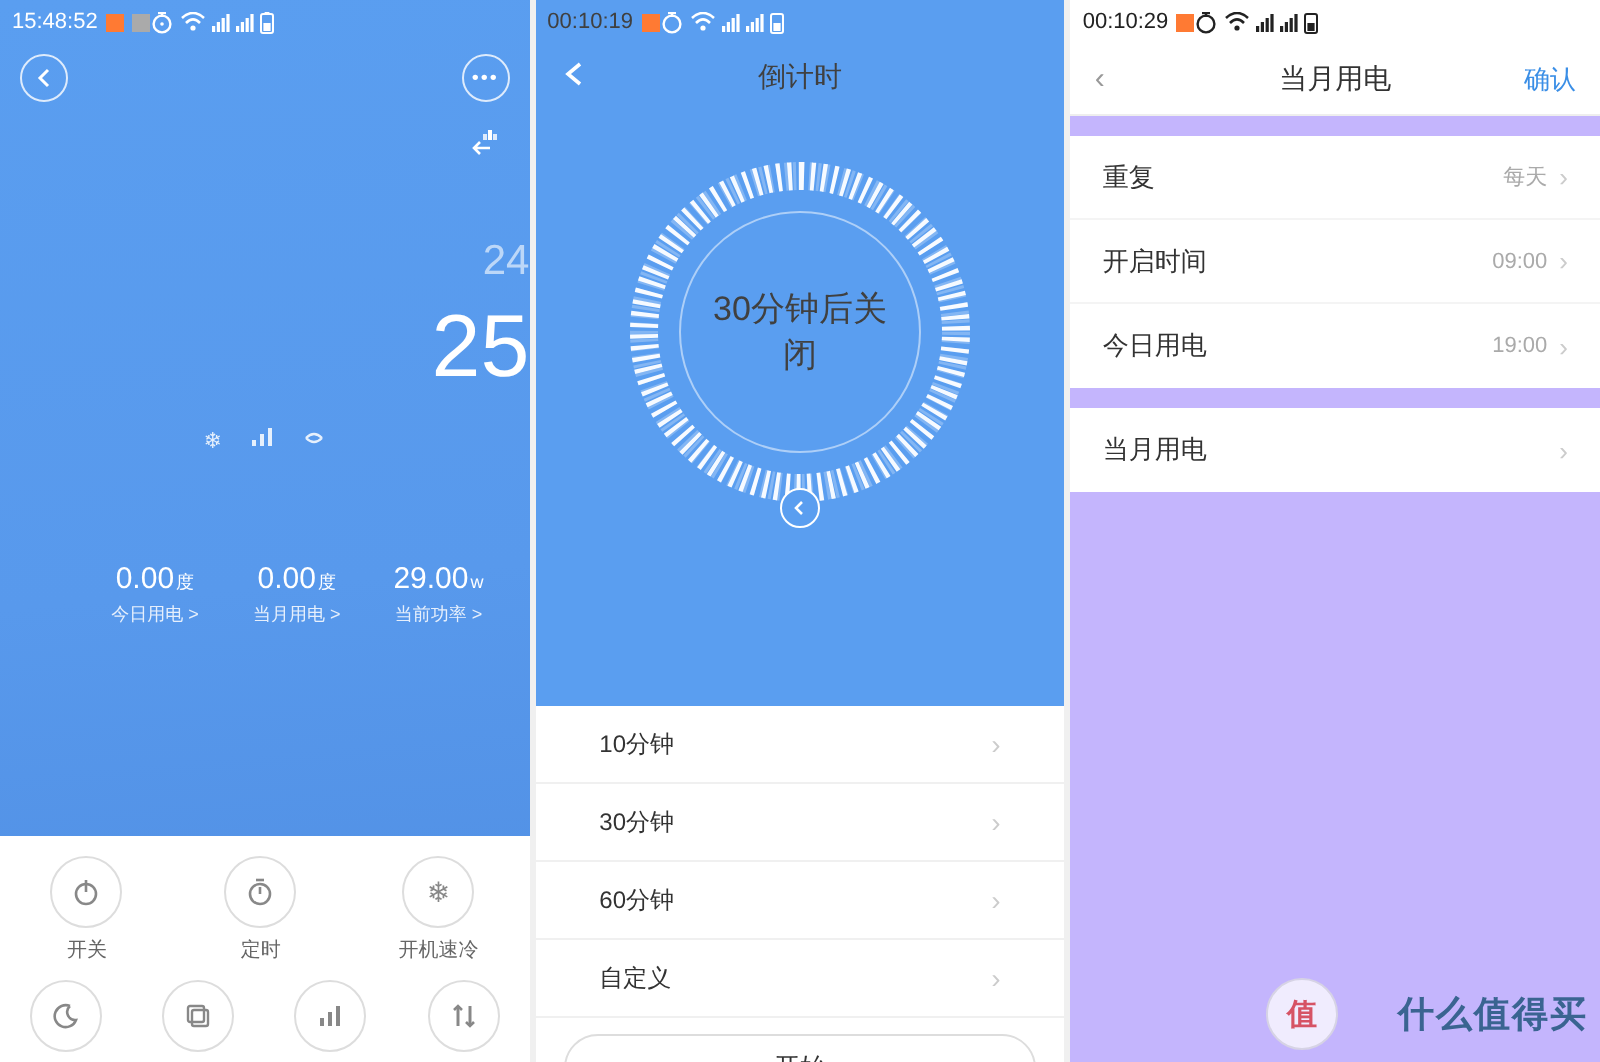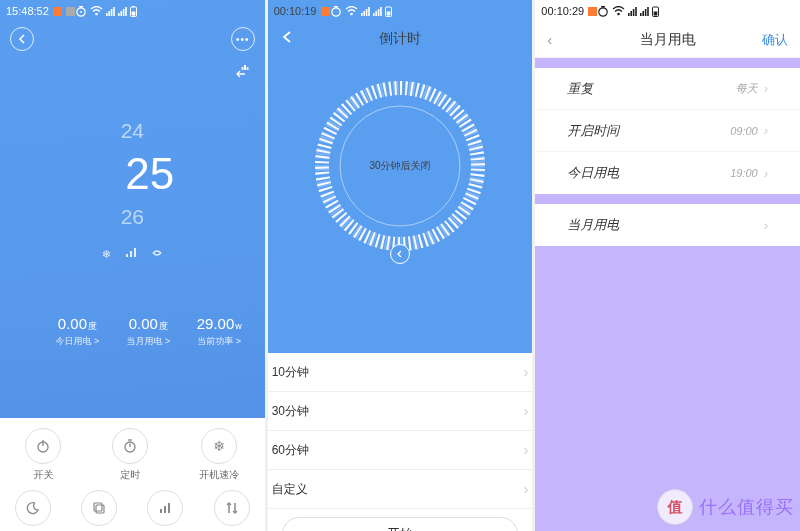--- a/index.html
+++ b/index.html
@@ -17,21 +17,21 @@
 .sb-right { display: flex; align-items: center; gap: 3px; }
 .sb-right svg { display: block; }
 .navbar { height: 34px; display: flex; align-items: center; padding: 0 10px; gap: 8px; }
 .nav-back { width: 24px; height: 24px; border: 1.5px solid rgba(255,255,255,0.8); border-radius: 50%; display: flex; align-items: center; justify-content: center; }
 .nav-tabs { display: flex; gap: 14px; margin-left: 8px; font-size: 13px; }
 .nav-tab { opacity: 0.55; position: relative; padding-bottom: 3px; }
 .nav-tab.active { opacity: 1; }
 .nav-tab.active::after { content: ""; position: absolute; bottom: -2px; left: 0; right: 0; height: 2px; background: #fff; }
 .nav-more { margin-left: auto; width: 24px; height: 24px; border: 1.5px solid rgba(255,255,255,0.8); border-radius: 50%; display: flex; align-items: center; justify-content: center; font-size: 10px; letter-spacing: 1px; }
 .swing-icon { text-align: right; padding: 8px 16px 0 0; height: 30px; }
-.temps { text-align: center; padding-top: 28px; }
+.temps { text-align: right; padding-top: 28px; }
 .temp-adj { font-size: 21px; font-weight: 200; opacity: 0.6; line-height: 1.6; }
 .temp-cur { font-size: 44px; font-weight: 200; line-height: 1.2; padding-left: 35px; }
 .mode-icons { text-align: center; padding-top: 14px; display: flex; justify-content: center; gap: 14px; opacity: 0.85; }
 .mode-icons span { font-size: 11px; }
 .stats { display: flex; padding: 0 10px; margin-top: 54px; margin-left: 32px; }
 .stat { flex: 1; text-align: center; }
 .stat-val { font-size: 15px; font-weight: 300; }
 .stat-unit { font-size: 9px; margin-left: 1px; }
 .stat-lbl { font-size: 9px; opacity: 0.85; margin-top: 2px; }
 .bottom { background: #fff; position: absolute; bottom: 0; left: 0; right: 0; height: 113px; padding: 10px 0 0; }
@@ -39,42 +39,42 @@
 .btn-item { display: flex; flex-direction: column; align-items: center; gap: 4px; }
 .btn-circle { width: 36px; height: 36px; border: 1px solid #ddd; border-radius: 50%; display: flex; align-items: center; justify-content: center; color: #888; }
 .btn-lbl { font-size: 10px; color: #666; }
 
 
 .s2 .hdr { background: #5a9ef0; height: 353px; color: #404040; text-align: center; position: relative; }
 .s2 .nav2 { height: 34px; display: flex; align-items: center; justify-content: center; position: relative; font-size: 14px; }
 .s2 .nav2 .back { position: absolute; left: 10px; width: 18px; height: 18px; }
 .dial-wrap { position: relative; width: 180px; height: 180px; margin: 20px auto 0; }
 .dial { width: 100%; height: 100%; }
-.dial-txt { position: absolute; top: 50%; left: 50%; transform: translate(-50%,-50%); font-size: 10px; }
+.dial-txt { position: absolute; top: 50%; left: 50%; transform: translate(-50%,-50%); font-size: 17px; }
 .dial-handle { position: absolute; bottom: -8px; left: 50%; transform: translateX(-50%); width: 20px; height: 20px; border: 1.5px solid #fff; border-radius: 50%; display: flex; align-items: center; justify-content: center; background: #5a9ef0; font-size: 9px; }
 .opts { margin-top: 0; }
-.opt-row { height: 39px; display: flex; align-items: center; padding: 0 4px; border-bottom: 1px solid #f0f0f0; font-size: 12px; color: #333; justify-content: space-between; }
+.opt-row { height: 39px; display: flex; align-items: center; padding: 0 32px; border-bottom: 1px solid #f0f0f0; font-size: 12px; color: #333; justify-content: space-between; }
 .opt-row .chev { color: #ccc; font-size: 14px; }
 .start-btn { margin: 8px 14px; height: 34px; border: 1px solid #ddd; border-radius: 17px; display: flex; align-items: center; justify-content: center; font-size: 13px; color: #333; }
 
 
 .s3 { background: #c4b5fd; }
 .s3 .statusbar { background: #fff; }
 .s3 .nav3 { height: 36px; background: #fff; display: flex; align-items: center; justify-content: center; position: relative; font-size: 14px; color: #333; border-bottom: 1px solid #eee; }
 .s3 .nav3 .back3 { position: absolute; left: 12px; color: #999; font-size: 15px; }
 .s3 .nav3 .confirm { position: absolute; right: 12px; color: #3a8ee6; font-size: 13px; }
 .s3 .group { margin-top: 10px; background: #fff; }
-.s3 .row3 { height: 42px; display: flex; align-items: center; padding: 0 32px; border-bottom: 1px solid #f4f4f4; font-size: 13px; color: #333; justify-content: space-between; font-style: italic; }
+.s3 .row3 { height: 42px; display: flex; align-items: center; padding: 0 16px; border-bottom: 1px solid #f4f4f4; font-size: 13px; color: #333; justify-content: space-between; }
 .s3 .row3:last-child { border-bottom: none; }
 .s3 .row3 .val { color: #aaa; font-size: 11px; display: flex; align-items: center; gap: 6px; }
 .s3 .row3 .chev { color: #ccc; font-size: 13px; }
 
 .watermark { position: absolute; right: 6px; bottom: 6px; display: flex; align-items: center; gap: 6px; opacity: 0.75; }
 .watermark .wlogo { width: 36px; height: 36px; border-radius: 50%; background: #fff; border: 1px solid #ddd; display: flex; align-items: center; justify-content: center; font-size: 15px; color: #d33; font-weight: bold; }
-.watermark .wtext { font-size: 18px; color: #8b5cf6; font-weight: 400; letter-spacing: 1px; }
+.watermark .wtext { font-size: 18px; color: #0c4a6e; font-weight: 700; letter-spacing: 1px; margin-left: 24px; }
 </style>
 </head>
 <body>
 
 <div class="screens">
 
 <div class="screen s1">
   <div class="statusbar">
     <div class="sb-left">
       <span>15:48:52</span>
@@ -124,21 +124,20 @@
     <svg width="16" height="14" viewBox="0 0 16 14">
           <rect x="11" y="1" width="2" height="5" fill="#fff"></rect>
           <rect x="8.5" y="3" width="2" height="3" fill="#fff" opacity="0.8"></rect>
           <rect x="13.5" y="3" width="2" height="3" fill="#fff" opacity="0.8"></rect>
           <path d="M4 10 L12 10 M7 7 L4 10 L7 13" fill="none" stroke="#fff" stroke-width="1.3"></path>
         </svg>
   </div>
   <div class="temps">
     <div class="temp-adj">24</div>
     <div class="temp-cur">25</div>
-    <div class="temp-adj">26</div>
   </div>
   <div class="mode-icons">
     <span>❄</span>
     <span><svg width="12" height="10" viewBox="0 0 12 10">
             <rect x="1" y="6" width="2" height="3" fill="#fff"></rect>
             <rect x="5" y="3" width="2" height="6" fill="#fff"></rect>
             <rect x="9" y="0" width="2" height="9" fill="#fff"></rect>
           </svg></span>
     <span><svg width="12" height="10" viewBox="0 0 12 10">
             <path d="M2 5 Q6 1 10 5 M2 5 Q6 9 10 5" fill="none" stroke="#fff" stroke-width="1.2"></path>

